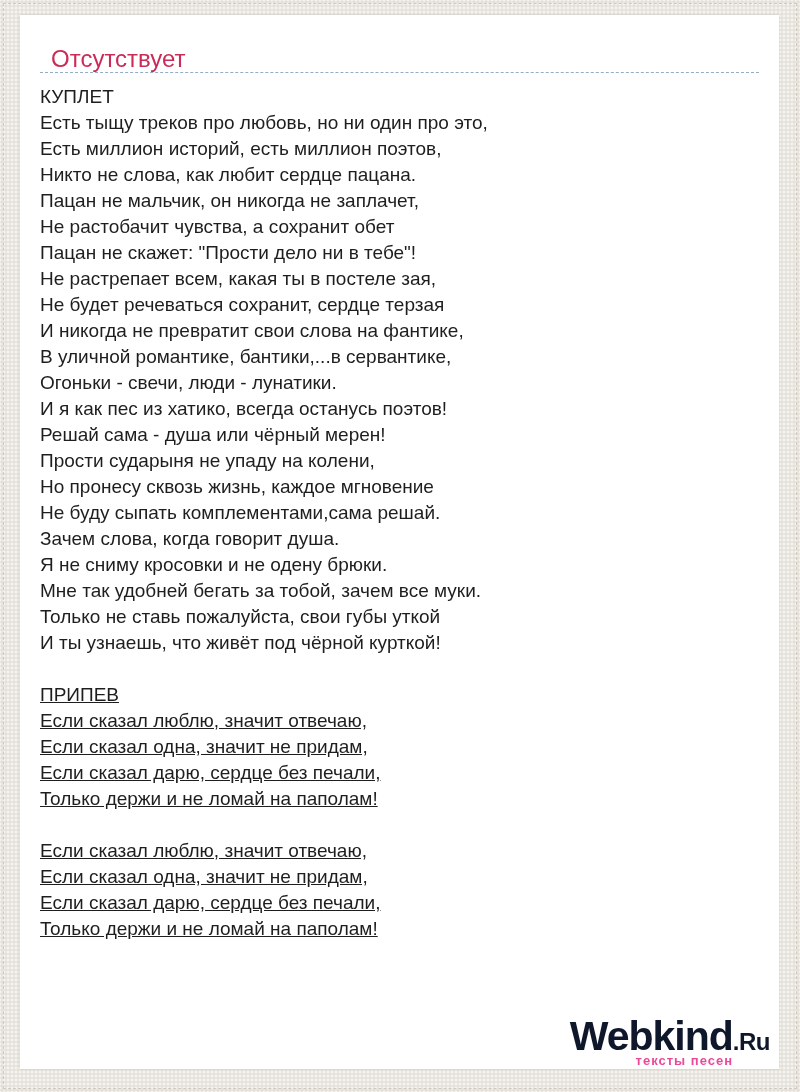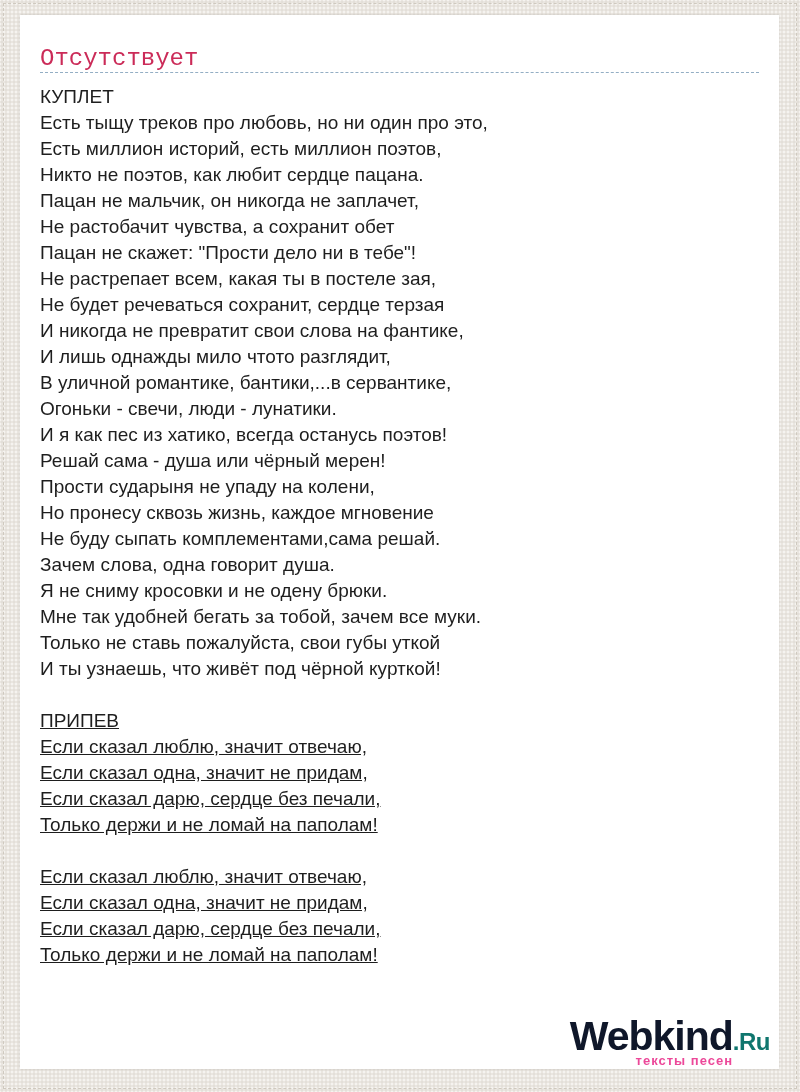--- a/index.html
+++ b/index.html
@@ -28,22 +28,21 @@
   .card {
     position: absolute;
     left: 20px;
     top: 15px;
     width: 759px;
     height: 1054px;
     background: #ffffff;
     box-shadow: 0 0 2px rgba(0,0,0,0.15);
   }
   .header {
-    padding: 31px 20px 0 20px;
-    font-family: Liberation Mono, monospace;
+    padding: 31px 20px 0 31px;
   }
   .song-title {
     margin: 0;
     font-size: 24px;
     line-height: 26px;
     font-weight: 400;
     color: #cb2b58;
   }
   .artist-line {
     margin: 1px 0 0 0;
@@ -86,21 +85,21 @@
   .logo-main {
     font-weight: 700;
     font-size: 41px;
     letter-spacing: -1px;
     color: #0f172a;
   }
   .logo-suffix {
     font-weight: 700;
     font-size: 24px;
     letter-spacing: -0.5px;
-    color: #0f766e;
+    color: #0f172a;
   }
   .logo-tagline {
     font-weight: 700;
     font-size: 13px;
     letter-spacing: 1px;
     color: #ec4899;
     margin-top: -3px;
     padding-right: 37px;
   }
 </style>
@@ -115,36 +114,35 @@
     <h1 class="song-title">Отсутствует</h1>
   </div>
 
   <div class="separator"></div>
 
   <div class="lyrics" id="lyrics">
       <div class="stanza">
         <div class="line">КУПЛЕТ</div>
         <div class="line">Есть тыщу треков про любовь, но ни один про это,</div>
         <div class="line">Есть миллион историй, есть миллион поэтов,</div>
-        <div class="line">Никто не поэтов, как любит сердце пацана.</div>
+        <div class="line">Никто не слова, как любит сердце пацана.</div>
         <div class="line">Пацан не мальчик, он никогда не заплачет,</div>
         <div class="line">Не растобачит чувства, а сохранит обет</div>
         <div class="line">Пацан не скажет: "Прости дело ни в тебе"!</div>
         <div class="line">Не растрепает всем, какая ты в постеле зая,</div>
         <div class="line">Не будет речеваться сохранит, сердце терзая</div>
         <div class="line">И никогда не превратит свои слова на фантике,</div>
-        <div class="line">И лишь однажды мило чтото разглядит,</div>
         <div class="line">В уличной романтике, бантики,...в сервантике,</div>
         <div class="line">Огоньки - свечи, люди - лунатики.</div>
         <div class="line">И я как пес из хатико, всегда останусь поэтов!</div>
         <div class="line">Решай сама - душа или чёрный мерен!</div>
         <div class="line">Прости сударыня не упаду на колени,</div>
         <div class="line">Но пронесу сквозь жизнь, каждое мгновение</div>
         <div class="line">Не буду сыпать комплементами,сама решай.</div>
-        <div class="line">Зачем слова, одна говорит душа.</div>
+        <div class="line">Зачем слова, когда говорит душа.</div>
         <div class="line">Я не сниму кросовки и не одену брюки.</div>
         <div class="line">Мне так удобней бегать за тобой, зачем все муки.</div>
         <div class="line">Только не ставь пожалуйста, свои губы уткой</div>
         <div class="line">И ты узнаешь, что живёт под чёрной курткой!</div>
       </div>
       <div class="stanza">
         <div class="line">ПРИПЕВ</div>
         <div class="line">Если сказал люблю, значит отвечаю,</div>
         <div class="line">Если сказал одна, значит не придам,</div>
         <div class="line">Если сказал дарю, сердце без печали,</div>

